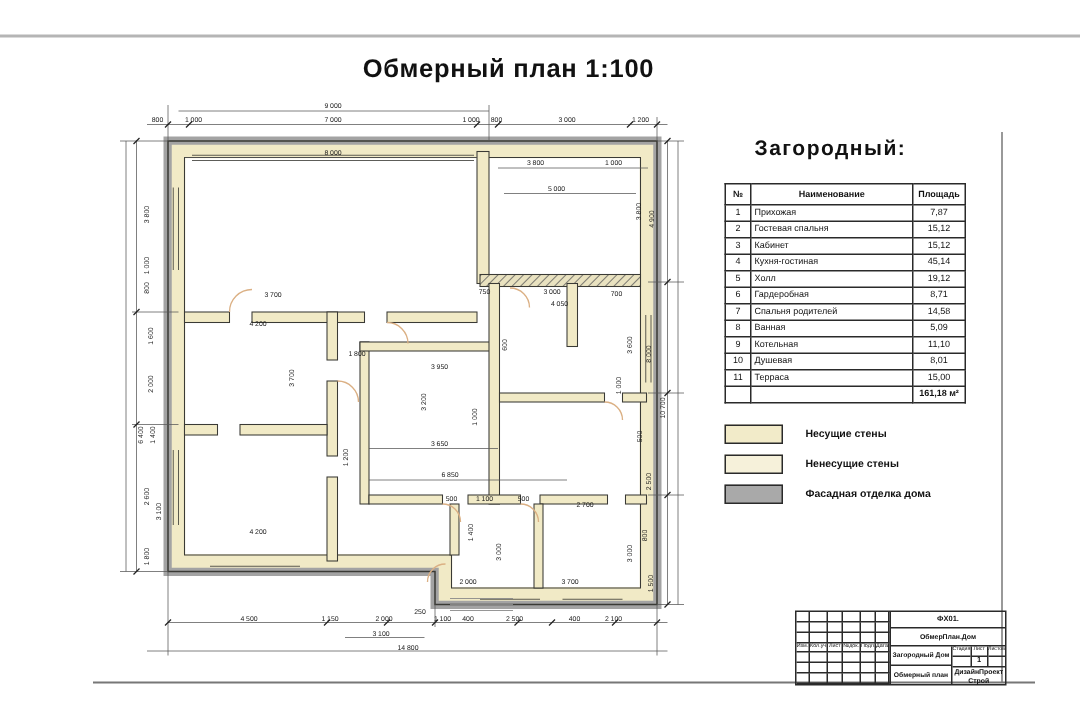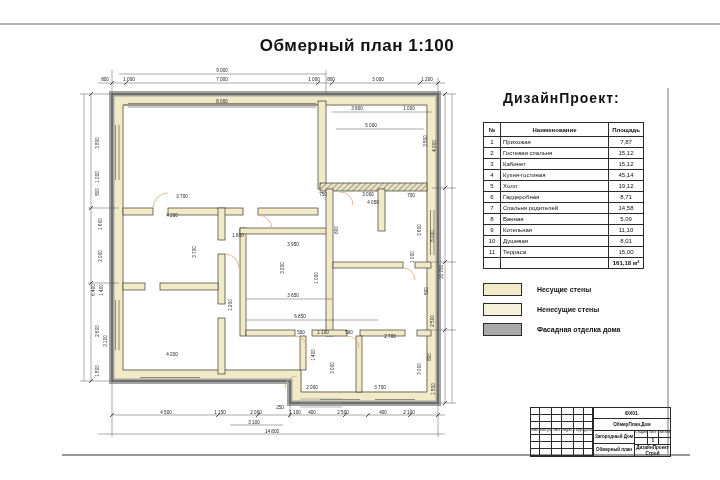--- a/index.html
+++ b/index.html
@@ -6,21 +6,21 @@
   #sheet{position:relative;width:720px;height:480px;background:#fff;overflow:hidden;
          font-family:"Liberation Sans","DejaVu Sans",sans-serif;color:#111;}
   #plan-svg{position:absolute;left:0;top:0;}
   .dim{font-family:"Liberation Sans","DejaVu Sans",sans-serif;font-size:4.6px;fill:#1a1a1a;text-anchor:middle;}
   .wall{fill:#f1eac6;stroke:#3a3a35;stroke-width:.7;}
   .thin{stroke:#3a3a35;stroke-width:.55;fill:none;}
   .dimline{stroke:#555;stroke-width:.5;fill:none;}
   .tick{stroke:#222;stroke-width:.8;}
   .door{stroke:#dbb084;stroke-width:.9;fill:none;}
   .step{stroke:#8a8a8a;stroke-width:.6;}
-  .main-title{position:absolute;left:242px;top:36px;width:230px;text-align:center;
+  .main-title{position:absolute;left:224px;top:36px;width:230px;text-align:center;
               font-size:17px;font-weight:bold;letter-spacing:.5px;}
   .expl-title{position:absolute;left:503px;top:90px;font-size:14px;font-weight:bold;letter-spacing:1px;}
   table.expl{position:absolute;left:483px;top:122px;width:160px;border-collapse:collapse;
              font-size:6px;table-layout:fixed;}
   table.expl th,table.expl td{border:1px solid #2a2a2a;padding:0 2px;height:10px;
              overflow:hidden;white-space:nowrap;}
   table.expl th{height:13px;font-weight:bold;text-align:center;}
   table.expl td{text-align:left;}
   table.expl td.num,table.expl td.area{text-align:center;}
   table.expl td.total{text-align:center;font-weight:bold;}
@@ -258,21 +258,21 @@
         <text x="323" y="334" class="dim">1 100</text>
         <text x="349" y="334" class="dim">500</text>
         <text x="232" y="305" class="dim" transform="rotate(-90 232 305)">1 200</text>
         <text x="338" y="230" class="dim" transform="rotate(-90 338 230)">600</text>
         <text x="318" y="278" class="dim" transform="rotate(-90 318 278)">1 000</text>
       </g>
   </svg>
 
   <div class="main-title">Обмерный план 1:100</div>
 
-  <div class="expl-title">ДизайнПроект:</div>
+  <div class="expl-title">Загородный:</div>
 
   <table class="expl">
     <colgroup>
         <col style="width:17px">
         <col style="width:108px">
         <col style="width:35px">
       </colgroup>
     <thead>
       <tr>
         <th>№</th>

